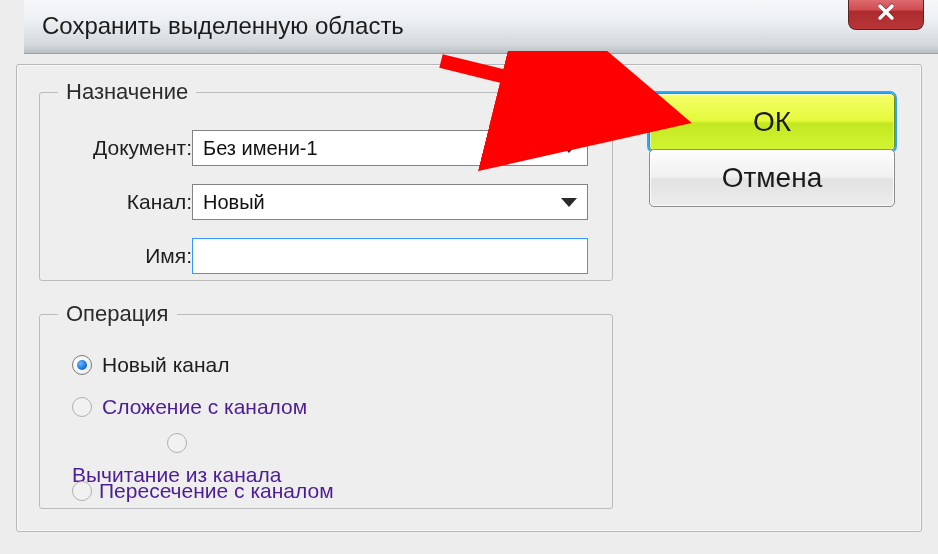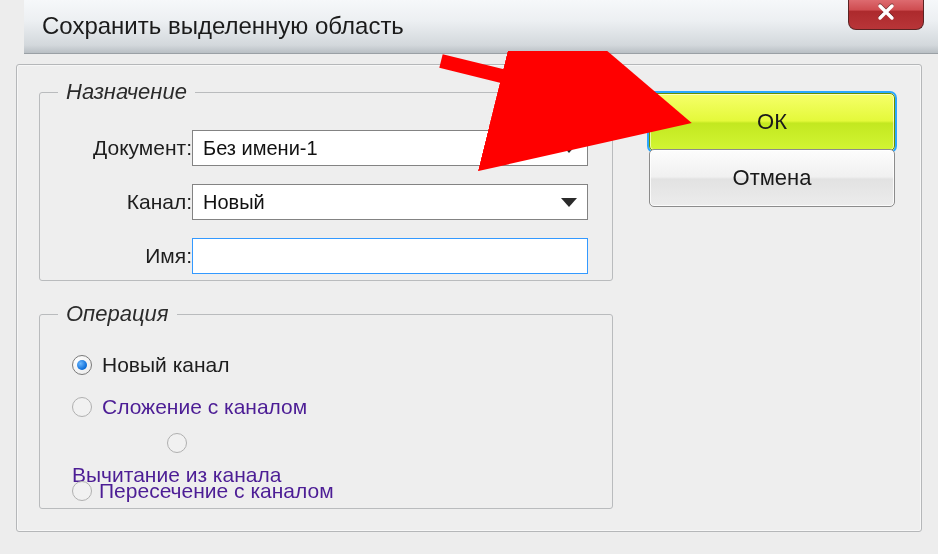--- a/index.html
+++ b/index.html
@@ -70,21 +70,20 @@
     border-radius: 3px;
     margin: 0;
     padding: 0;
     background: #eeeeee;
   }
   fieldset > legend {
     font-size: 22px;
     color: #2b2b2b;
     padding: 0 8px;
     margin-left: 18px;
-    font-style: italic;
   }
 
   
   .fs-dest {
     left: 22px;
     top: 14px;
     width: 574px;
     height: 202px;
   }
   .form-row {
@@ -179,21 +178,21 @@
   
   .btn {
     position: absolute;
     width: 246px;
     height: 58px;
     border: 1px solid #7d7d7d;
     border-radius: 5px;
     display: flex;
     align-items: center;
     justify-content: center;
-    font-size: 22px;
+    font-size: 28px;
     color: #1a1a1a;
     text-align: center;
   }
   .btn-ok {
     left: 632px;
     top: 28px;
     background: linear-gradient(to bottom,
       #f6ff6a 0%, #e4f93a 48%, #c3e820 52%, #d2f533 100%);
     box-shadow: 0 0 0 2px #2aa7ff, inset 0 0 0 1px rgba(255,255,255,.6);
     border-color: #6a8f00;

